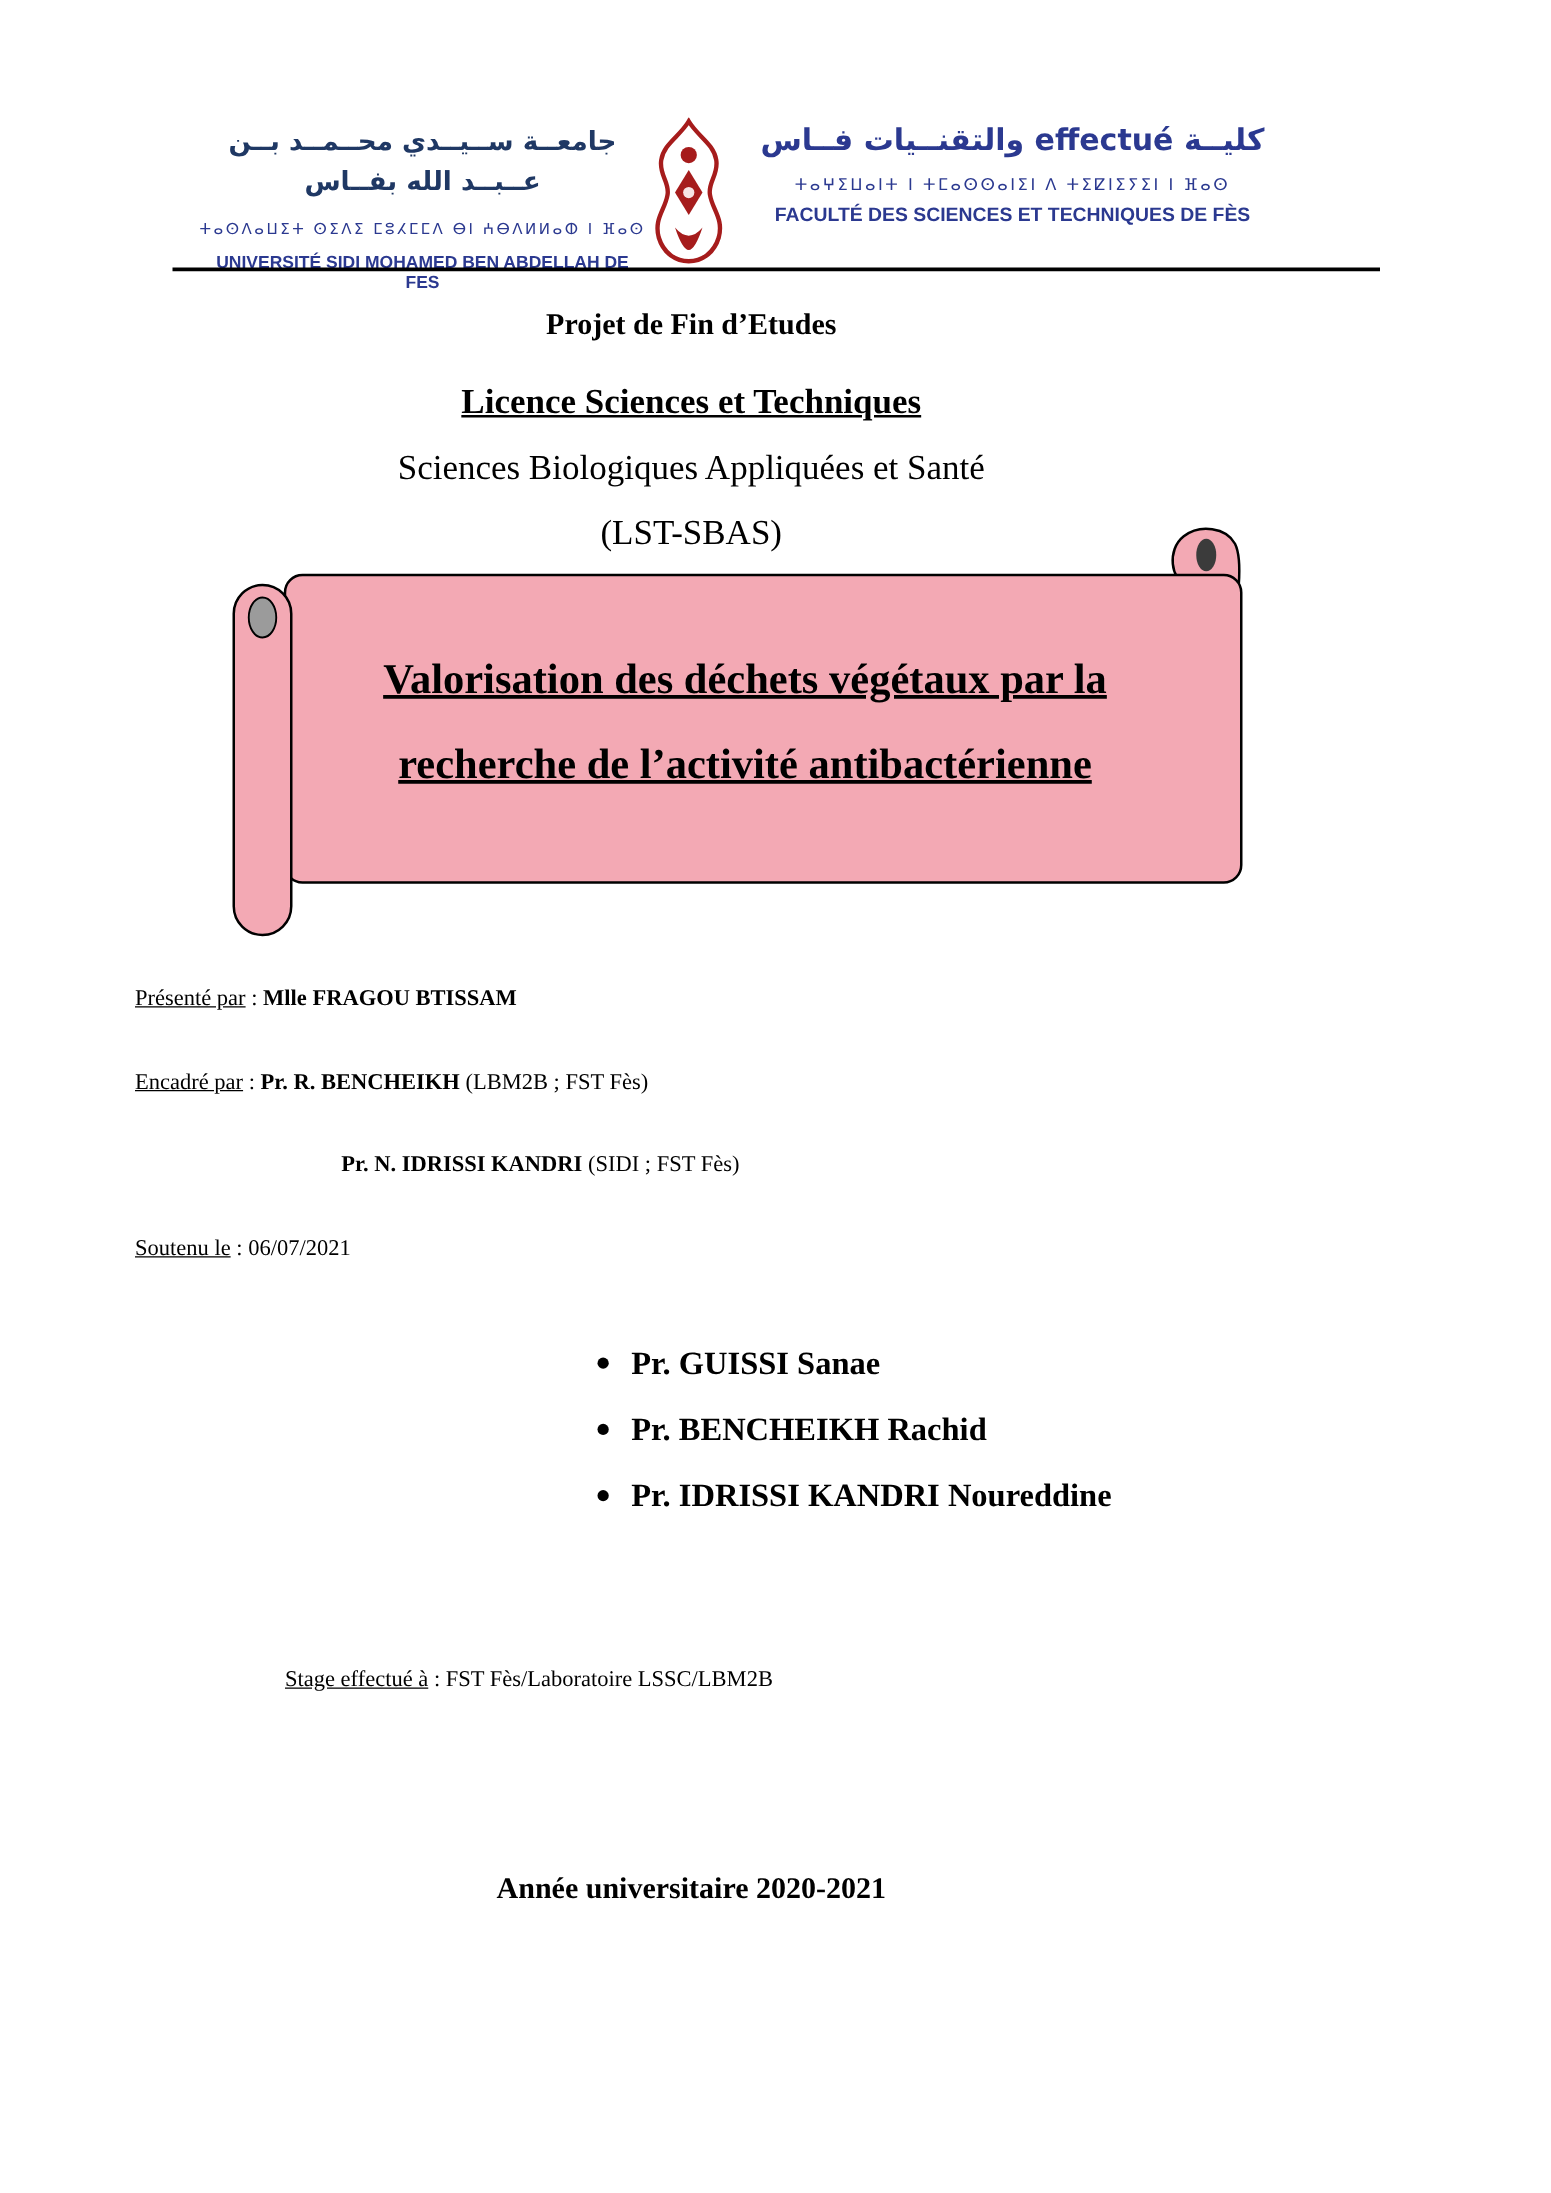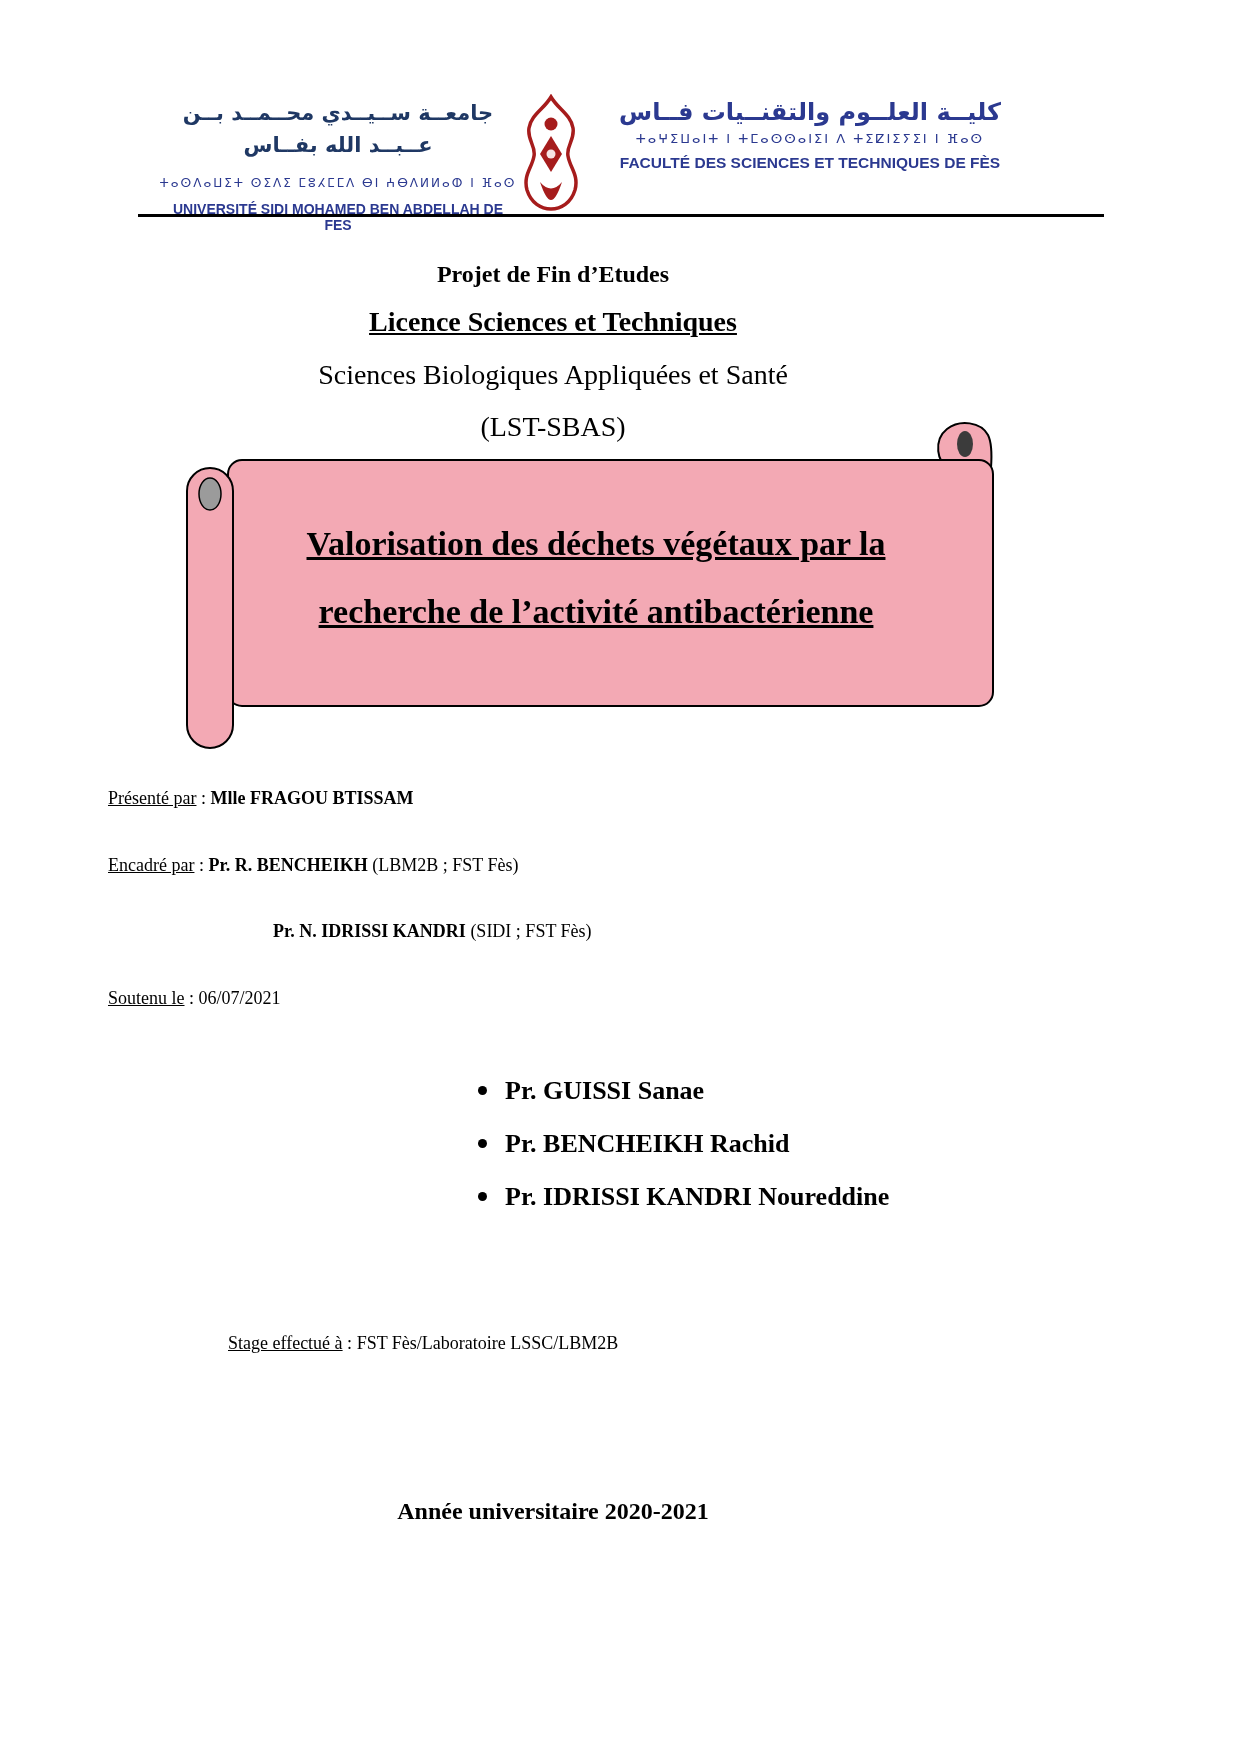--- a/index.html
+++ b/index.html
@@ -16,30 +16,30 @@
   }
 
   
   .hdr-left { position:absolute; left:158px; top:98px; width:360px; text-align:center; }
   .hdr-right { position:absolute; left:600px; top:96px; width:420px; text-align:center; }
   .arabic { font-family:"DejaVu Sans", sans-serif; direction:rtl; unicode-bidi:isolate; }
   .hdr-left .arabic  { font-size:21px; font-weight:bold; color:#1F3864; line-height:1.5; }
   .hdr-right .arabic { font-size:24px; font-weight:bold; color:#2B3990; line-height:1.4; }
   .tifinagh { font-family:"DejaVu Sans", sans-serif; color:#2B3990; letter-spacing:2px; }
   .hdr-left .tifinagh  { font-size:12px; margin-top:15px; }
-  .hdr-right .tifinagh { font-size:13px; margin-top:1px; }
+  .hdr-right .tifinagh { font-size:13px; margin-top:11px; }
   .french { font-family:"Liberation Sans", sans-serif; font-weight:bold; color:#2B3990; }
   .hdr-left .french  { font-size:14px; margin-top:11px; }
   .hdr-right .french { font-size:15.5px; margin-top:8px; }
   .emblem { position:absolute; left:514px; top:94px; width:74px; height:118px; }
   .divider { position:absolute; left:138px; top:214px; width:966px; height:3px; background:#000; }
 
   
   .center-col { position:absolute; left:0; width:1106px; text-align:center; }
-  .h-project { top:261px; font-size:24px; font-weight:bold; }
+  .h-project { top:247px; font-size:24px; font-weight:bold; }
   .h-degree  { top:306px; font-size:28px; }
   .h-degree span { text-decoration:underline;font-weight:bold; }
   .h-program { top:359px; font-size:28px; }
   .h-abbr    { top:411px; font-size:28px; }
 
   
   .banner { position:absolute; left:183px; top:416px; width:814px; height:336px; }
   .banner svg { position:absolute; left:0; top:0; }
   .banner-text {
     position:absolute; left:32px; top:94px; width:762px;
@@ -79,21 +79,21 @@
     <svg width="74" height="118" viewBox="0 0 74 118" xmlns="http://www.w3.org/2000/svg">
       <path d="M37 3 C44 15 57 21 59 34 C61 46 52 52 54 62 C56 74 65 81 61 96 C57 109 47 115 37 115 C27 115 17 109 13 96 C9 81 18 74 20 62 C22 52 13 46 15 34 C17 21 30 15 37 3 Z" fill="none" stroke="#A61C1C" stroke-width="3.5"></path>
       <circle cx="37" cy="30" r="6.5" fill="#A61C1C"></circle>
       <path d="M37 42 L48 60 L37 78 L26 60 Z" fill="#A61C1C"></path>
       <circle cx="37" cy="60" r="4.5" fill="#F6E4E4"></circle>
       <path d="M26 88 Q37 101 48 88 Q42 106 37 106 Q32 106 26 88 Z" fill="#A61C1C"></path>
     </svg>
   </div>
 
   <div class="hdr-right">
-    <div class="arabic" dir="rtl">كليــة العلــوم والتقنــيات فــاس</div>
+    <div class="arabic" dir="rtl">كليــة effectué والتقنــيات فــاس</div>
     <div class="tifinagh">ⵜⴰⵖⵉⵡⴰⵏⵜ ⵏ ⵜⵎⴰⵙⵙⴰⵏⵉⵏ ⴷ ⵜⵉⵇⵏⵉⵢⵉⵏ ⵏ ⴼⴰⵙ</div>
     <div class="french">FACULTÉ DES SCIENCES ET TECHNIQUES DE FÈS</div>
   </div>
 
   <div class="divider"></div>
 
   <div class="center-col h-project">Projet de Fin d’Etudes</div>
   <div class="center-col h-degree"><span>Licence Sciences et Techniques</span></div>
   <div class="center-col h-program">Sciences Biologiques Appliquées et Santé</div>
   <div class="center-col h-abbr">(LST-SBAS)</div>

